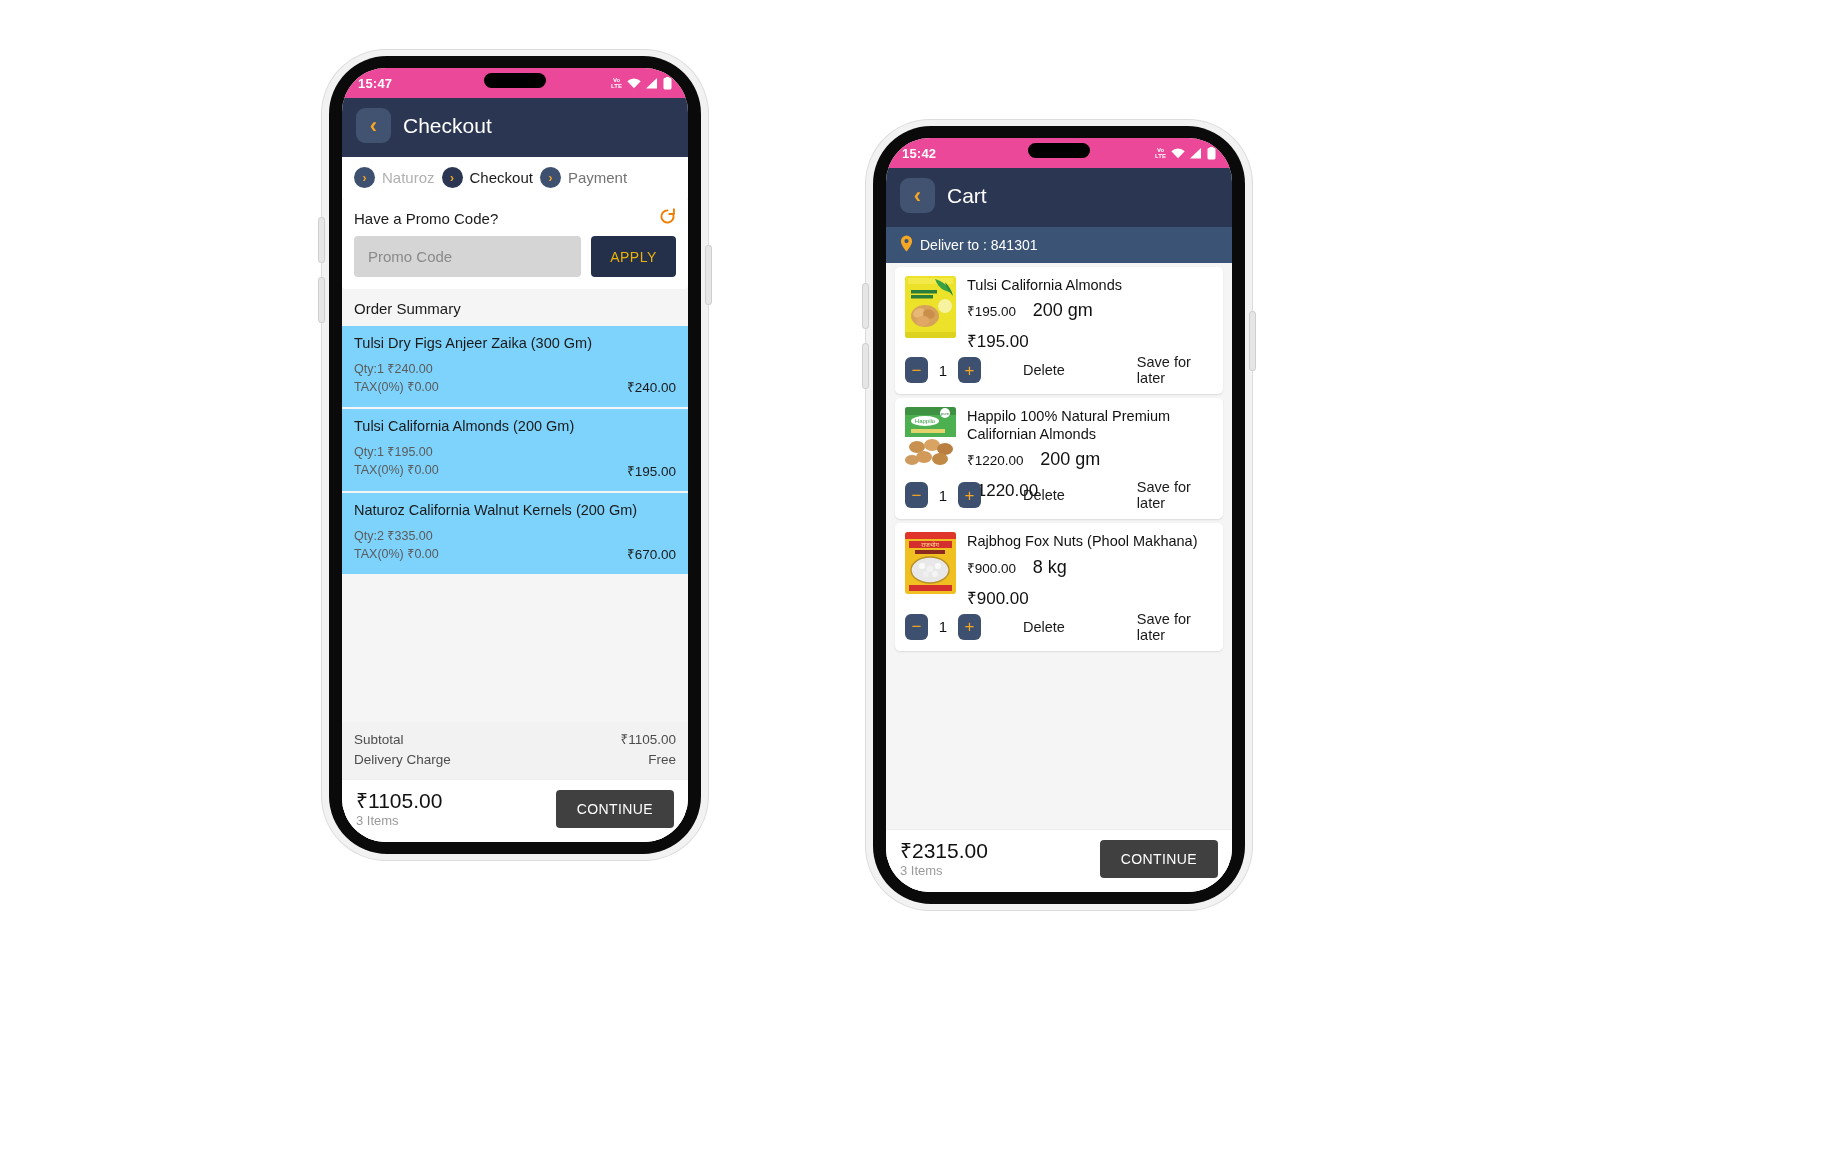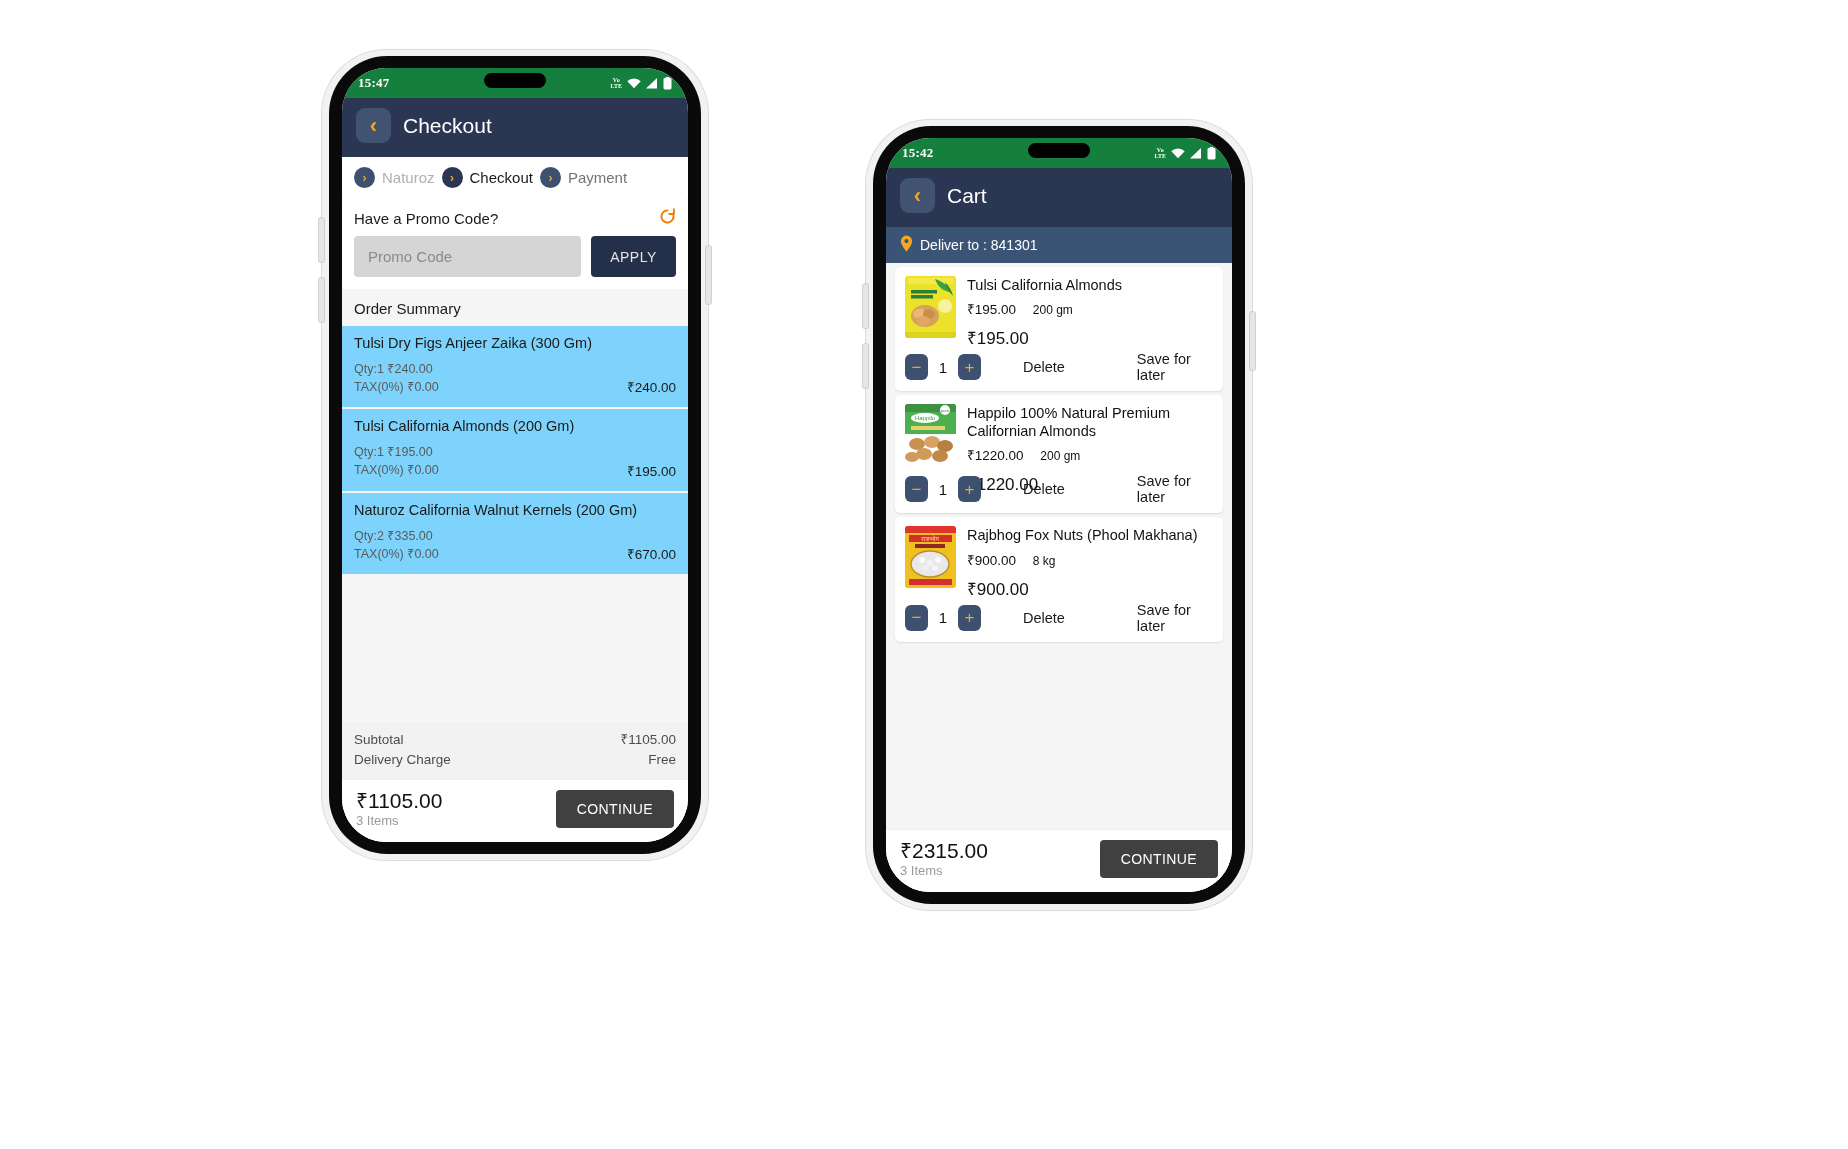--- a/index.html
+++ b/index.html
@@ -34,26 +34,25 @@
   .btn-side {
     position: absolute;
     background: #e6e6e6;
     border-radius: 3px;
     box-shadow: 0 0 0 1px #cfcfcf;
   }
 
   
   .statusbar {
     height: 30px;
-    background: #15803d;
+    background: #ec4899;
     display: flex; align-items: center;
     padding: 0 16px;
     position: relative;
     color: #ffffff;
-    font-family: Liberation Serif, serif;
   }
   .status-time { font-size: 13px; font-weight: bold; letter-spacing: 0.2px; }
   .notch {
     position: absolute; left: 50%; transform: translateX(-50%);
     top: 5px;
     width: 62px; height: 15px;
     background: #000000; border-radius: 10px;
   }
   .status-icons {
     margin-left: auto; display: flex; align-items: center; gap: 5px;
@@ -125,21 +124,21 @@
     background: #d5d5d5;
     border: none; border-radius: 4px;
     padding: 0 14px;
     font-size: 15px; color: #333;
     font-family: "Liberation Sans", sans-serif;
   }
   .promo-input::placeholder { color: #8a8a8a; }
   .apply-btn {
     width: 96px; height: 41px;
     background: #24304a;
-    color: #e5e5e5;
+    color: #eab308;
     border: none; border-radius: 4px;
     font-size: 14px; letter-spacing: 0.5px;
     font-family: "Liberation Sans", sans-serif;
     cursor: pointer;
   }
 
   
   .summary-title {
     font-size: 15px; color: #1a1a1a;
     padding: 11px 12px 9px 12px;
@@ -206,21 +205,21 @@
   .thumb {
     width: 51px; height: 62px; flex: none;
     border-radius: 3px; overflow: hidden;
     background: #eee;
     display: flex; align-items: center; justify-content: center;
   }
   .thumb svg { display: block; }
   .cart-info { flex: 1; min-width: 0; padding-top: 1px; }
   .cart-name { font-size: 14.5px; color: #111; line-height: 1.2; }
   .cart-sub { font-size: 13.5px; color: #111; margin-top: 6px; }
-  .cart-sub .wt { margin-left: 13px; font-size: 12px; }
+  .cart-sub .wt { margin-left: 13px; font-size: 18px; }
   .cart-price { font-size: 17px; color: #111; margin-top: 8px; font-weight: normal; }
   .cart-actions {
     display: flex; align-items: center;
     margin-top: 2px;
   }
   .qty-btn {
     width: 26px; height: 26px;
     background: #3d5070; border-radius: 6px;
     color: #f5a623; font-size: 17px; line-height: 1;
     display: flex; align-items: center; justify-content: center;

